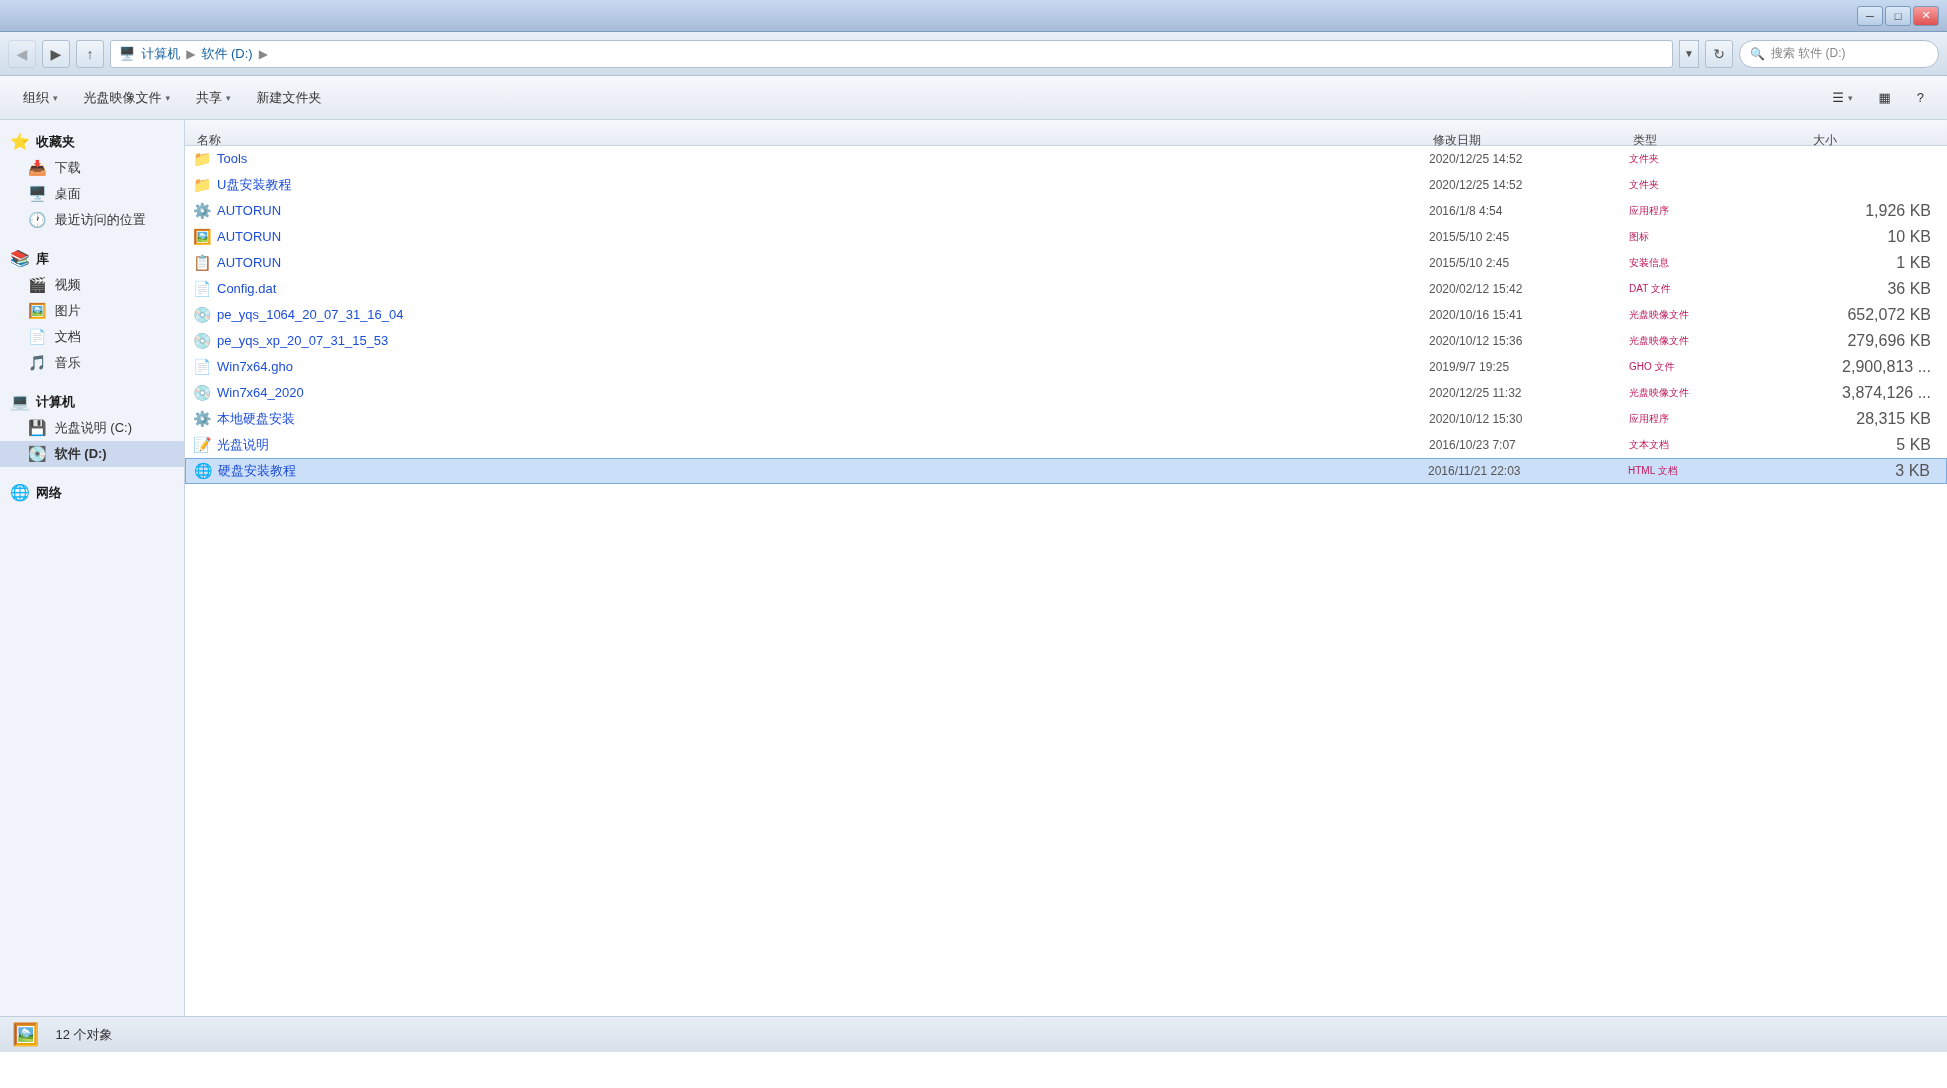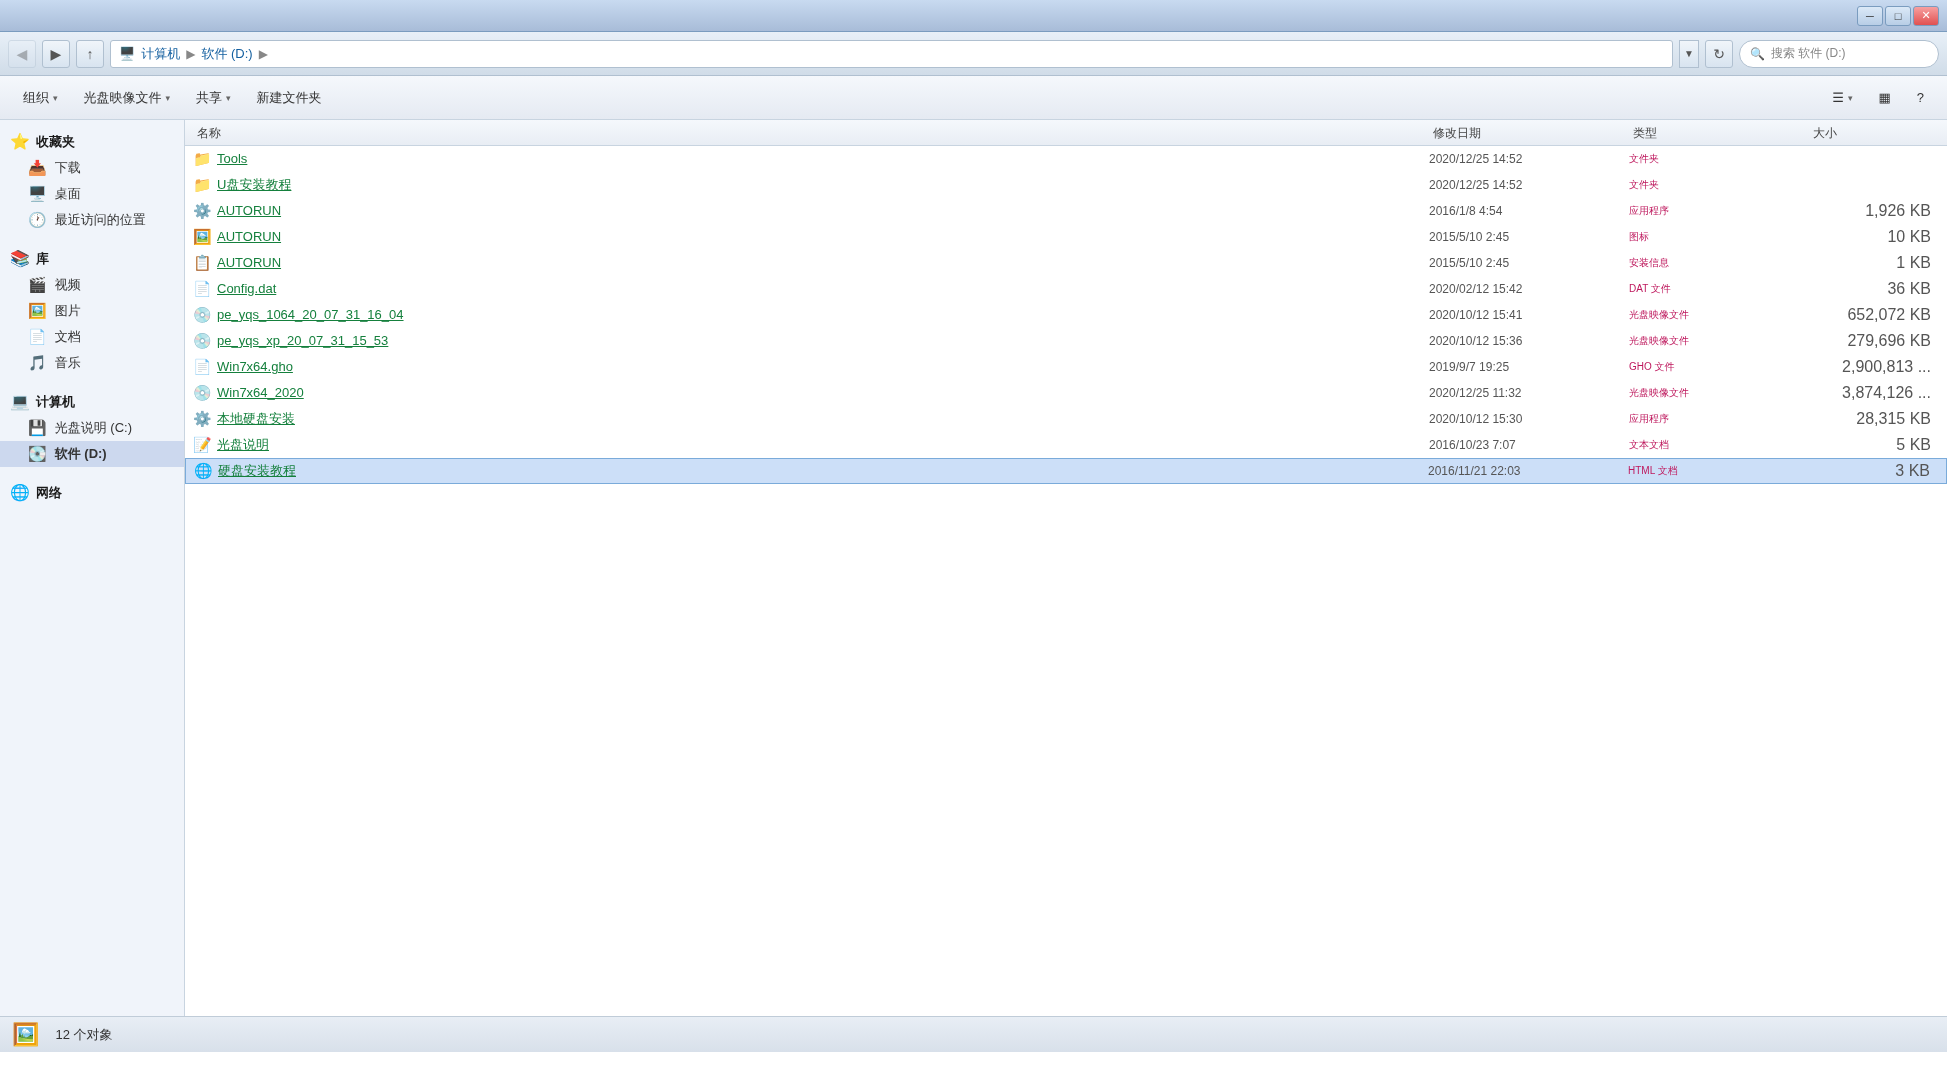--- a/index.html
+++ b/index.html
@@ -207,21 +207,21 @@
       height: 26px;
       background: linear-gradient(to bottom, #f5f8fc, #e8edf4);
       border-bottom: 1px solid #c8d4e0;
       align-items: center;
       padding: 0 8px;
       font-size: 12px;
       color: #444;
     }
     .col-header {
       cursor: pointer;
-      padding: 5px 4px;
+      padding: 12px 4px;
       height: 100%;
       display: flex;
       align-items: center;
     }
     .file-list {
       flex: 1;
       overflow-y: auto;
     }
     .file-row {
       display: grid;
@@ -236,21 +236,21 @@
     .file-row.selected {
       background: #ccdff8;
       border: 1px solid #7aabda;
     }
     .file-name-cell {
       display: flex;
       align-items: center;
       gap: 6px;
     }
     .file-icon { font-size: 15px; width: 18px; text-align: center; }
-    .file-name { color: #15803d; text-decoration: underline; }
+    .file-name { color: #1d4ed8; }
     .file-date { color: #555; font-size: 12px; }
     .file-type { color: #be185d; font-size: 10px; }
     .file-size { color: #555; font-size: 16px; text-align: right; padding-right: 8px; }
 
     
     .statusbar {
       height: 36px;
       background: linear-gradient(to bottom, #e8eef5, #d8e0ea);
       border-top: 1px solid #c0ccd8;
       display: flex;
@@ -463,21 +463,21 @@
       </div>
       <span class="file-date">2020/02/12 15:42</span>
       <span class="file-type">DAT 文件</span>
       <span class="file-size">36 KB</span>
     </div>
         <div class="file-row">
       <div class="file-name-cell">
         <span class="file-icon">💿</span>
         <span class="file-name">pe_yqs_1064_20_07_31_16_04</span>
       </div>
-      <span class="file-date">2020/10/12 15:41</span>
+      <span class="file-date">2020/10/16 15:41</span>
       <span class="file-type">光盘映像文件</span>
       <span class="file-size">652,072 KB</span>
     </div>
         <div class="file-row">
       <div class="file-name-cell">
         <span class="file-icon">💿</span>
         <span class="file-name">pe_yqs_xp_20_07_31_15_53</span>
       </div>
       <span class="file-date">2020/10/12 15:36</span>
       <span class="file-type">光盘映像文件</span>

